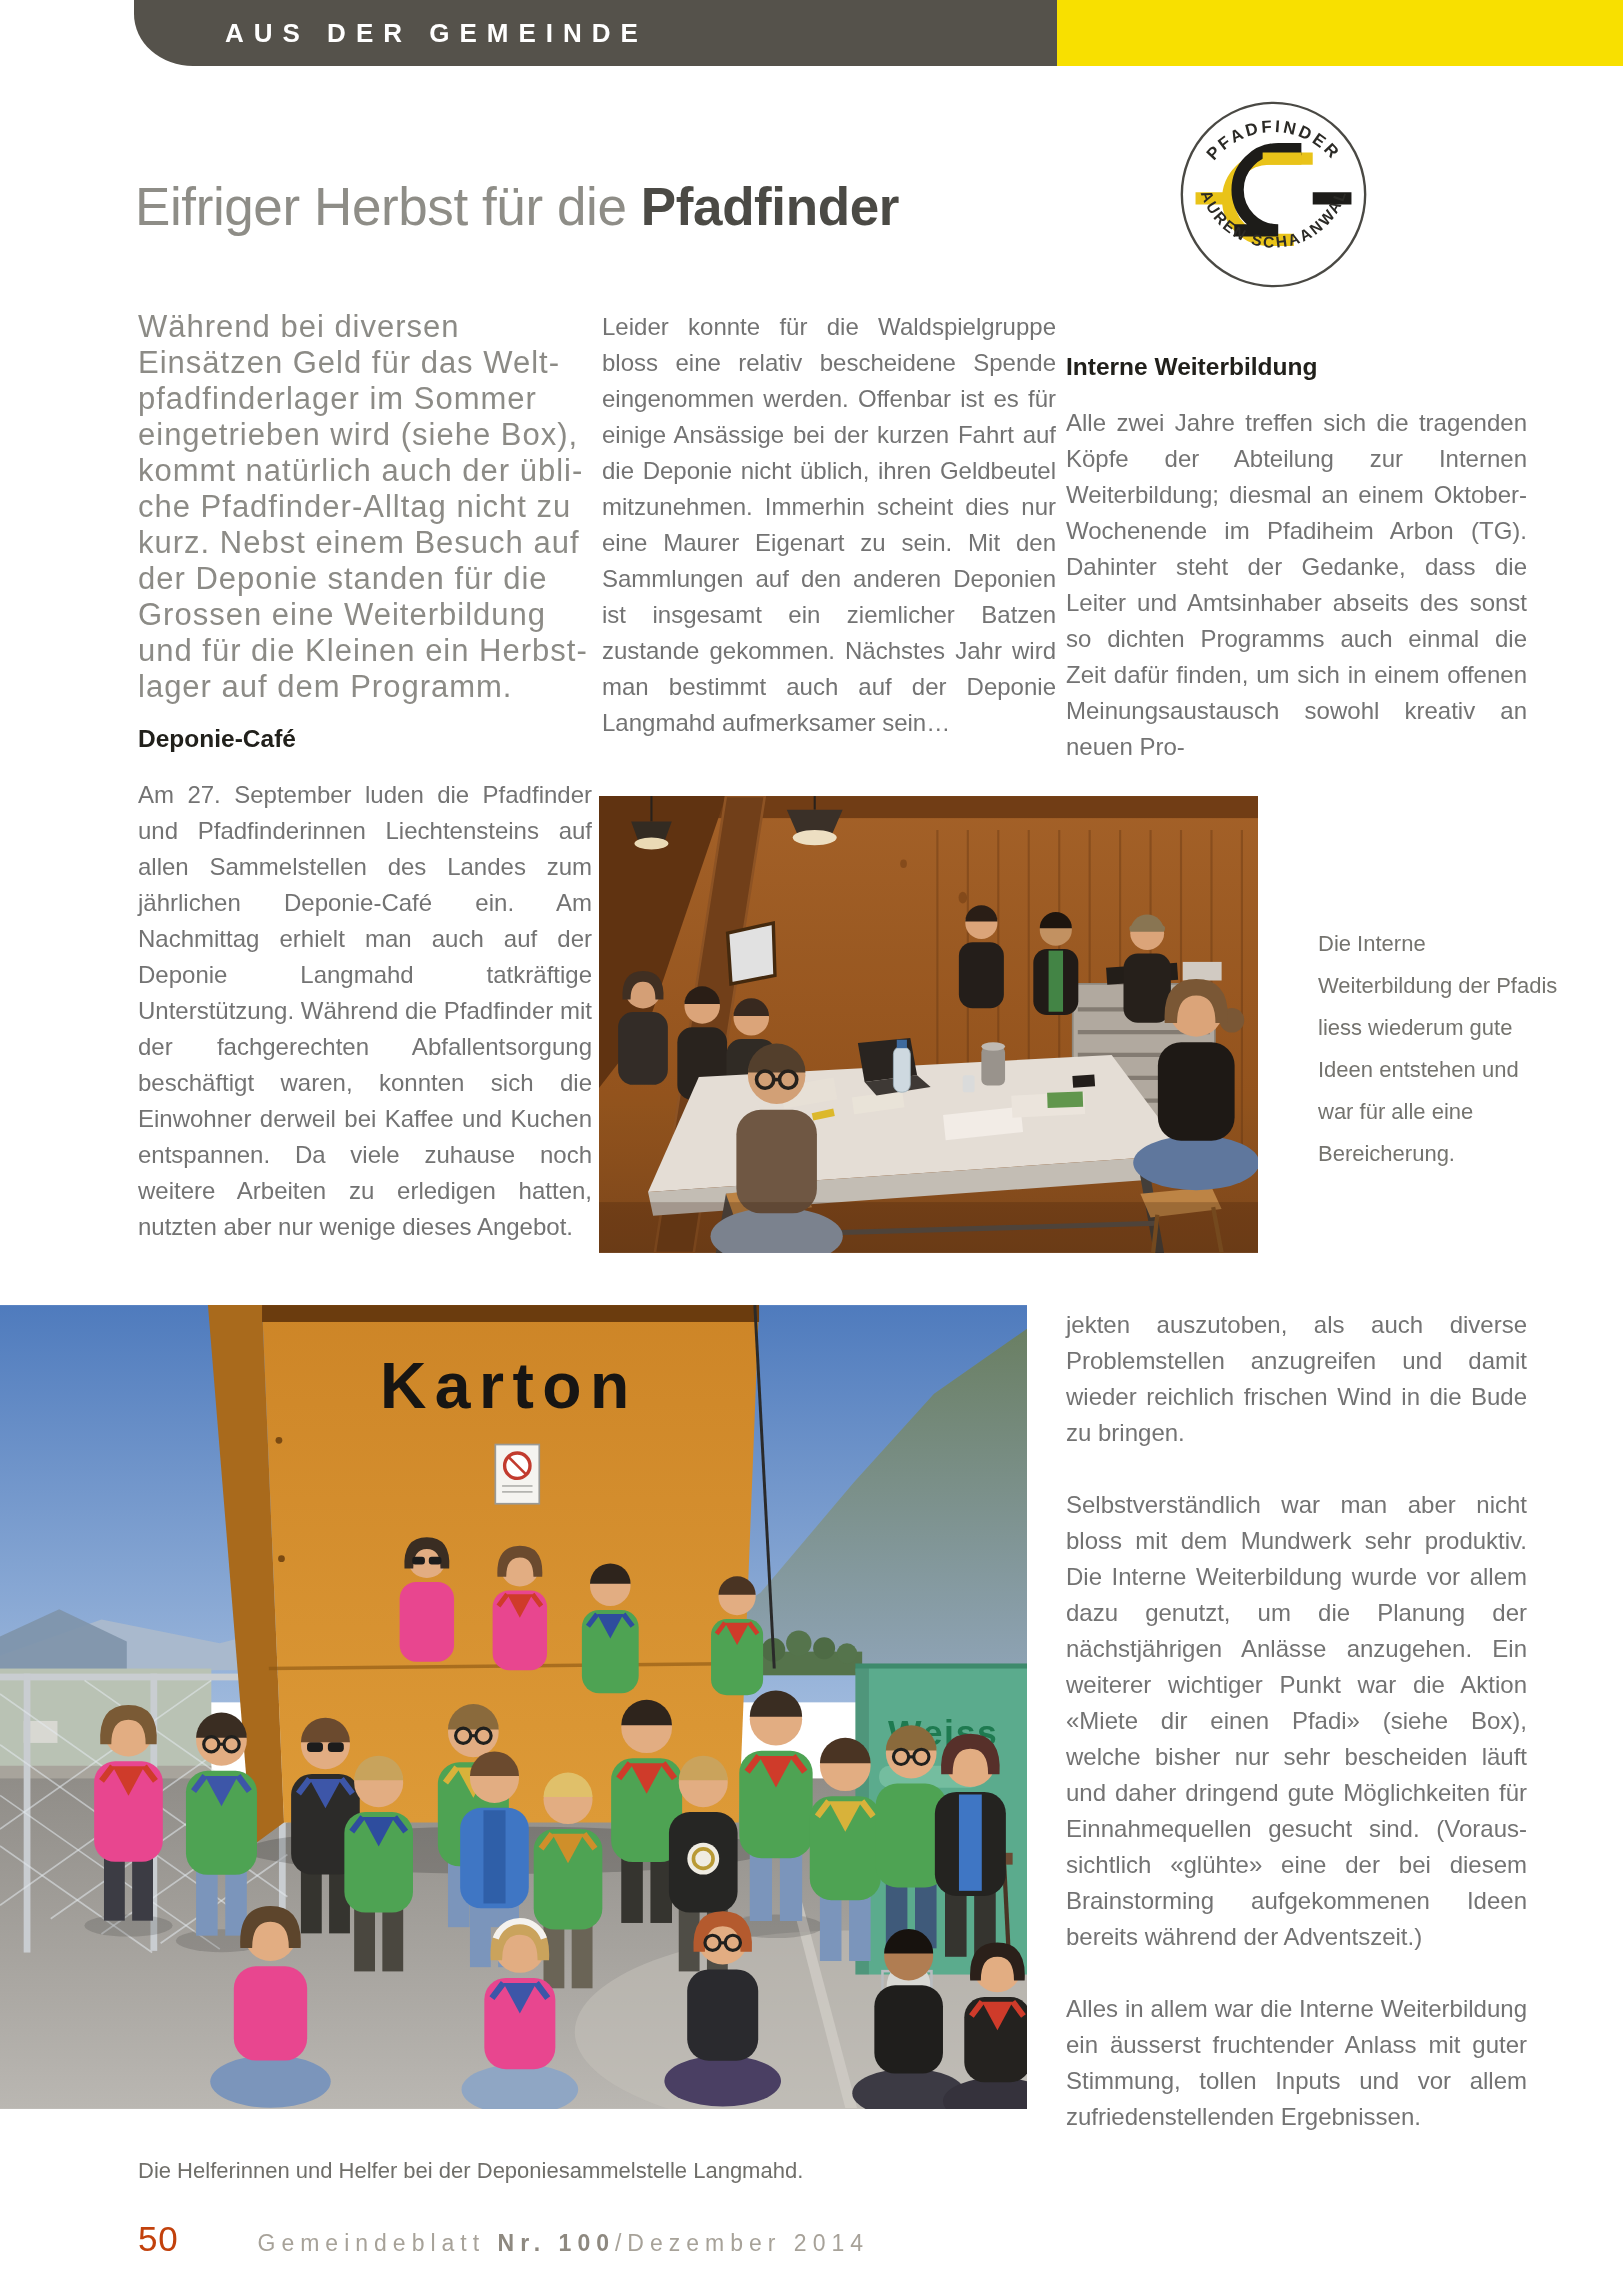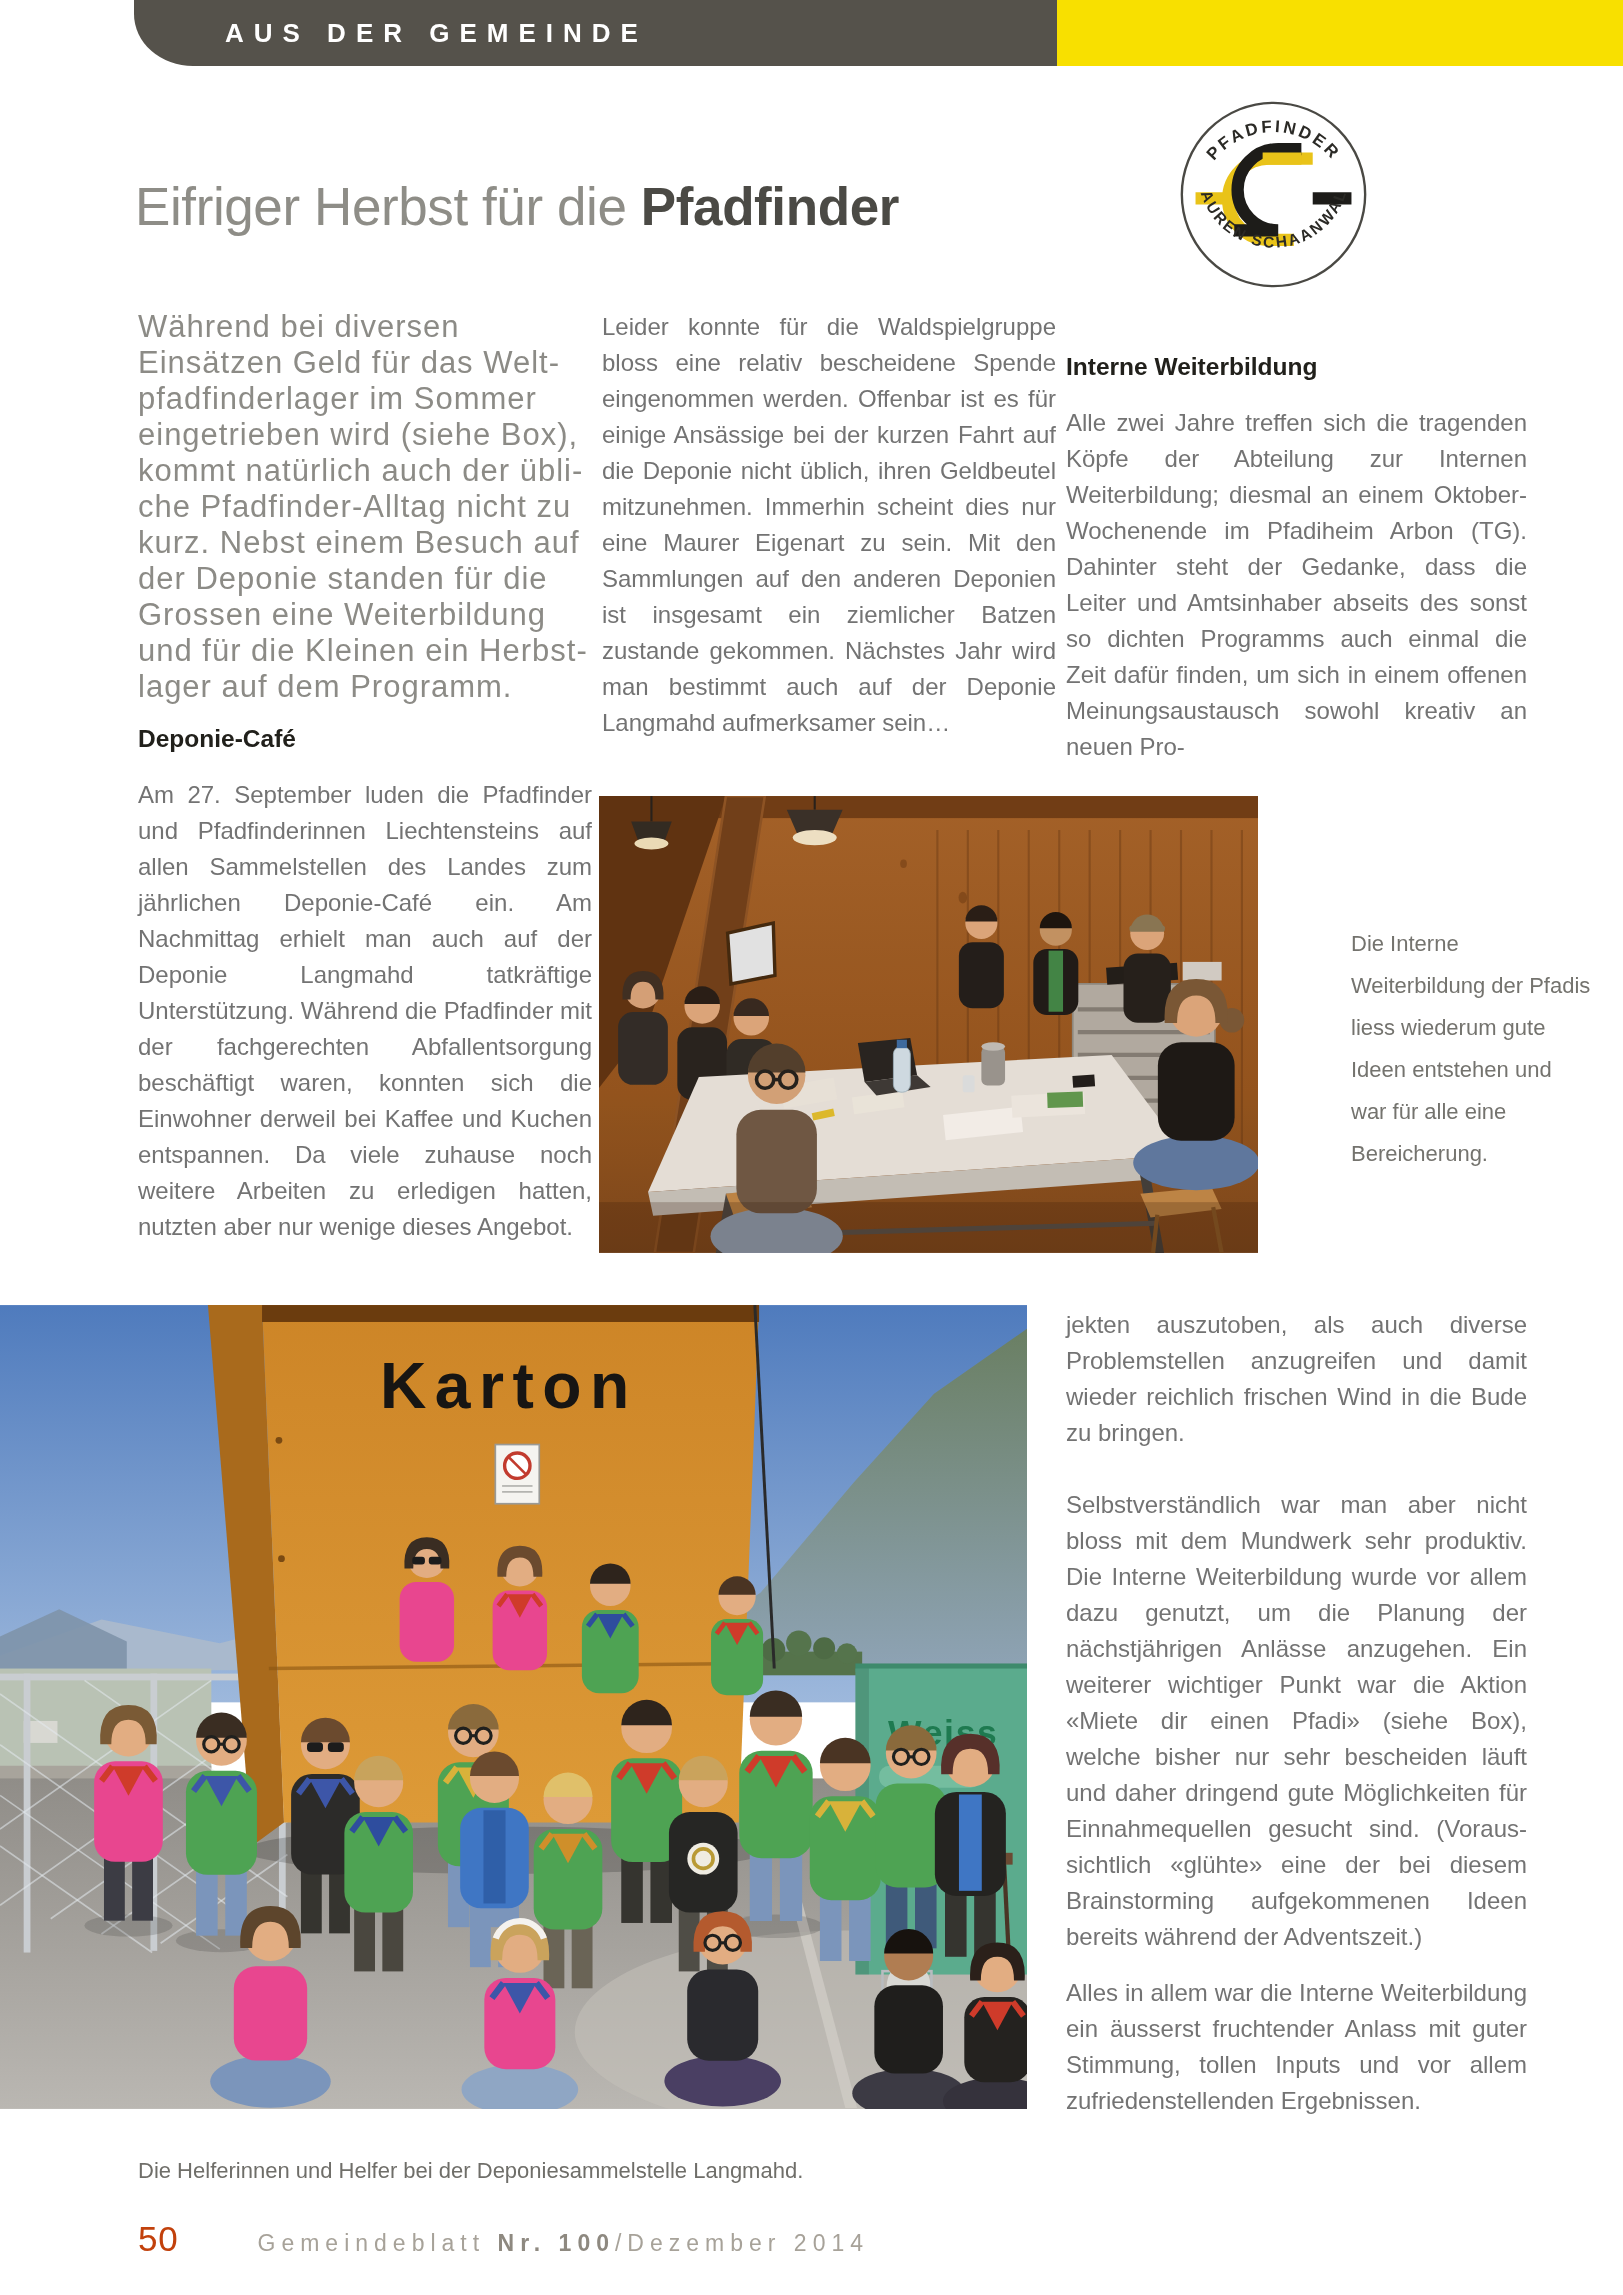--- a/index.html
+++ b/index.html
@@ -217,21 +217,21 @@
         <rect x="-28" y="24" width="56" height="72" rx="17" fill="#171716"></rect>
         <circle cx="0" cy="0" r="20" fill="#e2ad82"></circle>
         <circle cx="26" cy="8" r="9" fill="#7a5a38"></circle>
         <path d="M -23,10 Q -25,-22 0,-22 Q 25,-22 23,10 L 14,10 Q 14,-10 0,-10 Q -14,-10 -14,10 Z" fill="#7a5a38"></path>
       </g>
     </g>
   <rect x="0" y="480" width="779" height="60" fill="rgba(40,18,4,0.22)"></rect>
   <rect x="0" y="0" width="779" height="540" fill="#7a3a0e" opacity="0.07"></rect>
 </svg>
 
-<div class="abs caption-side" style="left:1351px;top:923px;width:241px;">Die Interne Weiterbildung der Pfadis liess wie­derum gute Ideen entstehen und war für alle eine Bereicherung.</div>
+<div class="abs caption-side" style="left:1318px;top:923px;width:241px;">Die Interne Weiterbildung der Pfadis liess wie­derum gute Ideen entstehen und war für alle eine Bereicherung.</div>
 
 <svg class="abs" style="left:0;top:1305px;" width="1027" height="804" viewBox="0 0 1215 951">
   <defs>
     <linearGradient id="sky" x1="0" y1="0" x2="0" y2="1">
       <stop offset="0" stop-color="#4f7bbd"></stop>
         <stop offset="1" stop-color="#9db8dc"></stop>
     </linearGradient>
     <linearGradient id="mnt" x1="0" y1="0" x2="0" y2="1">
       <stop offset="0" stop-color="#6a7f63"></stop>
         <stop offset="1" stop-color="#8ea3b5"></stop>
@@ -505,21 +505,21 @@
         <path d="M -13,28 L -22,40 M 13,28 L 22,40" stroke="#cf3b2a" stroke-width="5" fill="none"></path>
         <circle cx="0" cy="0" r="20" fill="#e2ad82"></circle>
         <path d="M -23,10 Q -25,-22 0,-22 Q 25,-22 23,10 L 14,10 Q 14,-10 0,-10 Q -14,-10 -14,10 Z" fill="#2b201a"></path>
       </g>
     </g>
 </svg>
 
 <div class="abs" style="left:1066px;top:1307px;width:461px;">
   <div class="bodytext">jekten auszutoben, als auch diverse Problemstellen anzugreifen und damit wieder reichlich frischen Wind in die Bude zu bringen.</div>
   <div class="bodytext" style="margin-top:36px;">Selbstverständlich war man aber nicht bloss mit dem Mundwerk sehr pro­duktiv. Die Interne Weiterbildung wurde vor allem dazu genutzt, um die Planung der nächstjährigen Anläs­se anzugehen. Ein weiterer wichtiger Punkt war die Aktion «Miete dir ei­nen Pfadi» (siehe Box), welche bisher nur sehr bescheiden läuft und daher dringend gute Möglichkeiten für Ein­nahmequellen gesucht sind. (Voraus­sichtlich «glühte» eine der bei diesem Brainstorming aufgekommenen Ideen bereits während der Adventszeit.)</div>
-  <div class="bodytext" style="margin-top:20px;">Alles in allem war die Interne Weiter­bildung ein äusserst fruchtender An­lass mit guter Stimmung, tollen Inputs und vor allem zufriedenstellenden Er­gebnissen.</div>
+  <div class="bodytext" style="margin-top:36px;">Alles in allem war die Interne Weiter­bildung ein äusserst fruchtender An­lass mit guter Stimmung, tollen Inputs und vor allem zufriedenstellenden Er­gebnissen.</div>
 </div>
 
 <div class="abs caption-bottom" style="left:138px;top:2158px;width:845px;">Die Helferinnen und Helfer bei der Deponiesammelstelle Langmahd.</div>
 
 <div class="abs footer">
   <span class="pagenum">50</span>
   <span class="foot-text"><span>Gemeindeblatt</span>&nbsp;<b>Nr. 100</b><span>/Dezember 2014</span></span>
 </div>
 
 

